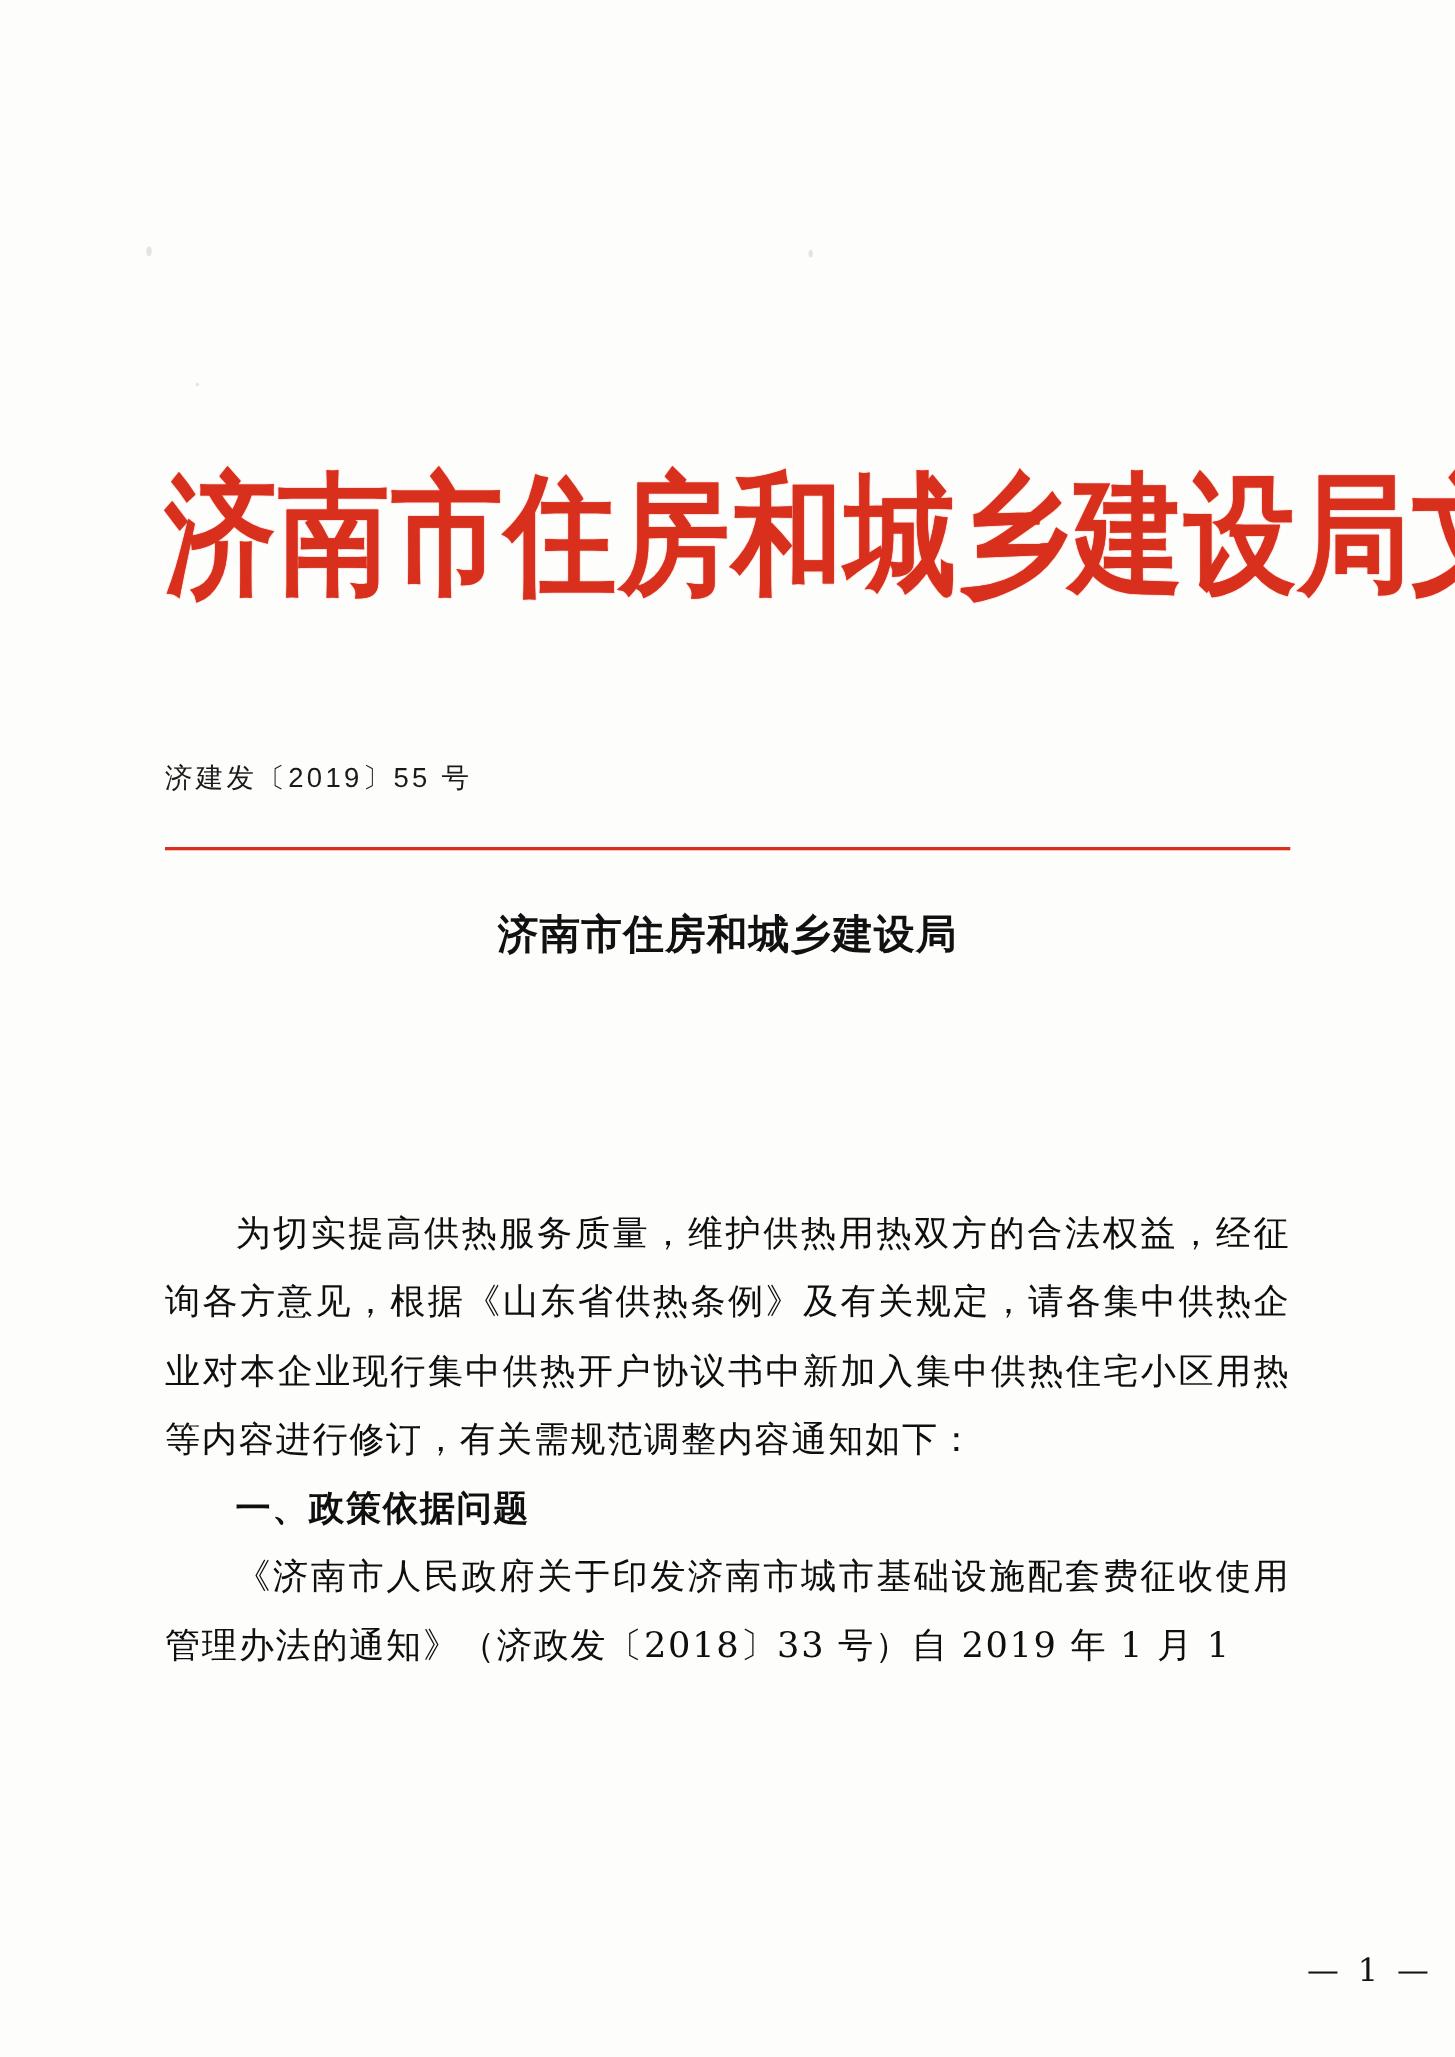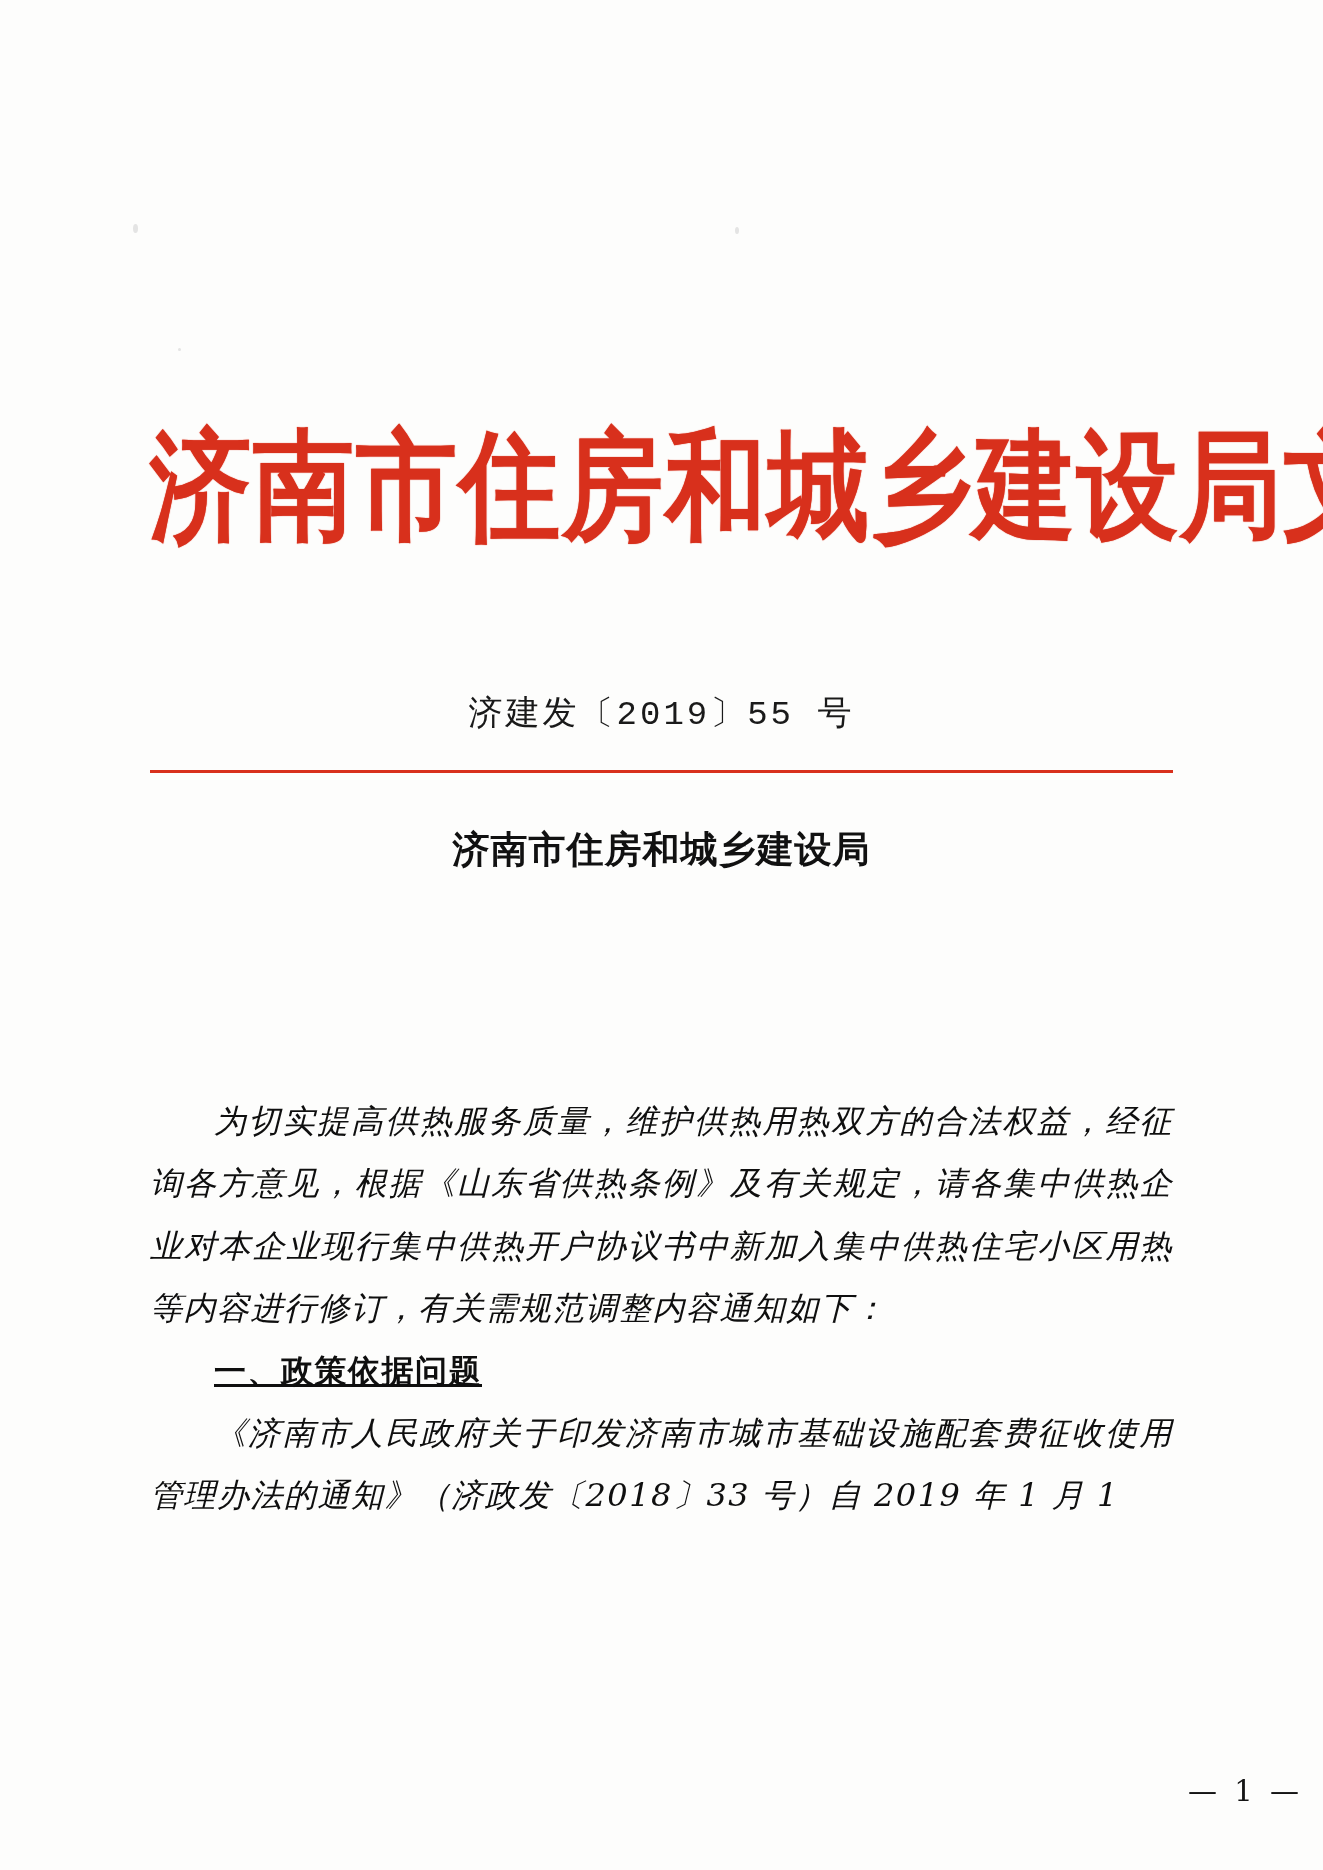--- a/index.html
+++ b/index.html
@@ -49,25 +49,24 @@
     transform: scaleY(1.18);
     transform-origin: center top;
     text-shadow: 0 0 1px #d8301c;
   }
   
   .docnumber {
     position: absolute;
     top: 690px;
     left: 0;
     width: 1023px;
-    text-align: center;
-    font-size: 34px;
+    font-size: 25px;
     color: #1a1a1a;
     letter-spacing: 3px;
-    font-family: Liberation Mono, monospace;
+    font-family: Liberation Sans, sans-serif;
   }
   
   .redrule {
     position: absolute;
     top: 770px;
     left: 0;
     width: 1023px;
     height: 3px;
     background: #d8301c;
   }
@@ -93,22 +92,22 @@
     left: 0;
     width: 1023px;
     font-size: 32px;
     line-height: 1.95;
     color: #0f0f0f;
     letter-spacing: 1.5px;
     text-align: justify;
     font-family: "DejaVu Serif", "Liberation Serif", serif;
   }
   .salutation { margin-bottom: 6px; }
-  .para { text-indent: 2em; font-style: italic; }
-  .heading { text-indent: 2em; font-weight: bold; text-decoration: underline; }
+  .para { text-indent: 2em; }
+  .heading { text-indent: 2em; font-weight: bold; }
   
   .pagenum {
     position: absolute;
     bottom: 62px;
     right: 20px;
     font-size: 29px;
     color: #141414;
     letter-spacing: 4px;
     font-family: "DejaVu Serif", "Liberation Serif", serif;
   }

